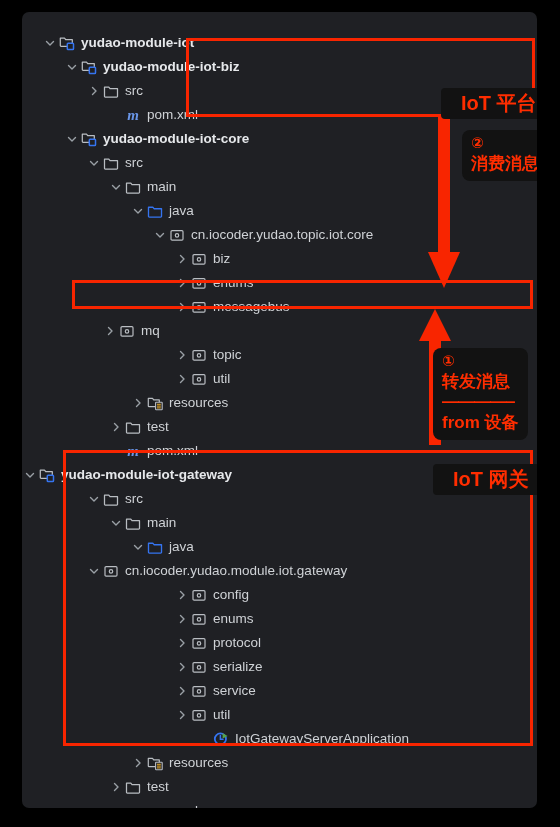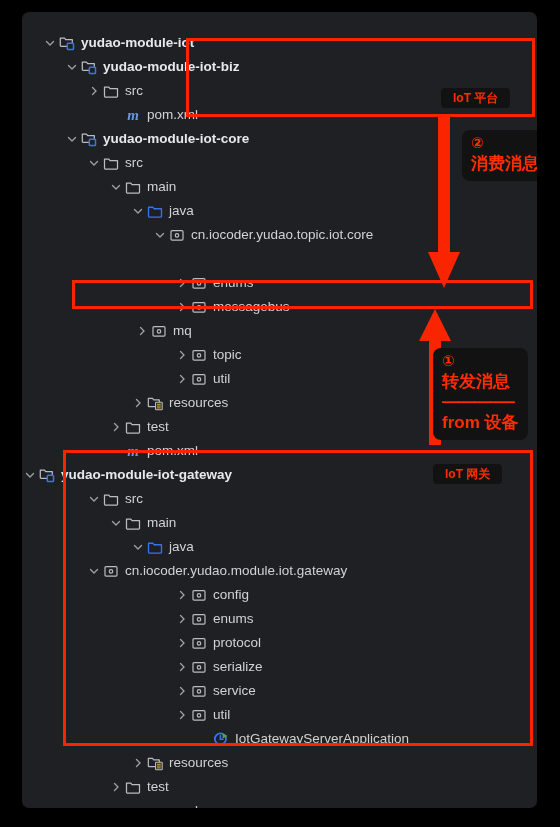--- a/index.html
+++ b/index.html
@@ -76,22 +76,22 @@
     position: absolute;
     border: 3px solid #f82500;
     box-sizing: border-box;
     pointer-events: none;
   }
   .badge {
     position: absolute;
     background: #121212;
     color: #ff2d00;
     font-weight: bold;
-    font-size: 12px;
-    padding: 2px 12px;
+    font-size: 20px;
+    padding: 2px 20px;
     border-radius: 4px;
     white-space: nowrap;
     line-height: 1.35;
   }
   .badge.multi { font-size: 17px; border-radius: 8px; padding: 3px 9px 5px 9px; }
   .badge .num { display:block; font-size: 15px; }
   .badge .sep { display:block; letter-spacing: -1px; margin: -3px 0 -2px 0; }
   .arrow { position: absolute; }
 </style>
 </head>
@@ -207,20 +207,34 @@
           </svg>
         </span>
         <span class="ico">
           <svg width="16" height="16" viewBox="0 0 16 16">
             <rect x="2" y="3.6" width="12" height="9.6" rx="1.1" fill="none" stroke="#b9bdc2" stroke-width="1.2"></rect>
             <circle cx="8" cy="8.4" r="1.7" fill="none" stroke="#b9bdc2" stroke-width="1.2"></circle>
           </svg>
         </span>
         <span class="label">cn.iocoder.yudao.topic.iot.core</span>
       </div>
+      <div class="row" style="top: 235px; padding-left: 152px;">
+        <span class="chev">
+          <svg width="10" height="10" viewBox="0 0 10 10">
+            <path d="M3.5 1.5 L7 5 L3.5 8.5" fill="none" stroke="#9aa0a6" stroke-width="1.4" stroke-linecap="round" stroke-linejoin="round"></path>
+          </svg>
+        </span>
+        <span class="ico">
+          <svg width="16" height="16" viewBox="0 0 16 16">
+            <rect x="2" y="3.6" width="12" height="9.6" rx="1.1" fill="none" stroke="#b9bdc2" stroke-width="1.2"></rect>
+            <circle cx="8" cy="8.4" r="1.7" fill="none" stroke="#b9bdc2" stroke-width="1.2"></circle>
+          </svg>
+        </span>
+        <span class="label">biz</span>
+      </div>
       <div class="row" style="top: 259px; padding-left: 152px;">
         <span class="chev">
           <svg width="10" height="10" viewBox="0 0 10 10">
             <path d="M3.5 1.5 L7 5 L3.5 8.5" fill="none" stroke="#9aa0a6" stroke-width="1.4" stroke-linecap="round" stroke-linejoin="round"></path>
           </svg>
         </span>
         <span class="ico">
           <svg width="16" height="16" viewBox="0 0 16 16">
             <rect x="2" y="3.6" width="12" height="9.6" rx="1.1" fill="none" stroke="#b9bdc2" stroke-width="1.2"></rect>
             <circle cx="8" cy="8.4" r="1.7" fill="none" stroke="#b9bdc2" stroke-width="1.2"></circle>
@@ -235,21 +249,21 @@
           </svg>
         </span>
         <span class="ico">
           <svg width="16" height="16" viewBox="0 0 16 16">
             <rect x="2" y="3.6" width="12" height="9.6" rx="1.1" fill="none" stroke="#b9bdc2" stroke-width="1.2"></rect>
             <circle cx="8" cy="8.4" r="1.7" fill="none" stroke="#b9bdc2" stroke-width="1.2"></circle>
           </svg>
         </span>
         <span class="label">messagebus</span>
       </div>
-      <div class="row" style="top: 307px; padding-left: 112px;">
+      <div class="row" style="top: 307px; padding-left: 80px;">
         <span class="chev">
           <svg width="10" height="10" viewBox="0 0 10 10">
             <path d="M3.5 1.5 L7 5 L3.5 8.5" fill="none" stroke="#9aa0a6" stroke-width="1.4" stroke-linecap="round" stroke-linejoin="round"></path>
           </svg>
         </span>
         <span class="ico">
           <svg width="16" height="16" viewBox="0 0 16 16">
             <rect x="2" y="3.6" width="12" height="9.6" rx="1.1" fill="none" stroke="#b9bdc2" stroke-width="1.2"></rect>
             <circle cx="8" cy="8.4" r="1.7" fill="none" stroke="#b9bdc2" stroke-width="1.2"></circle>
           </svg>

